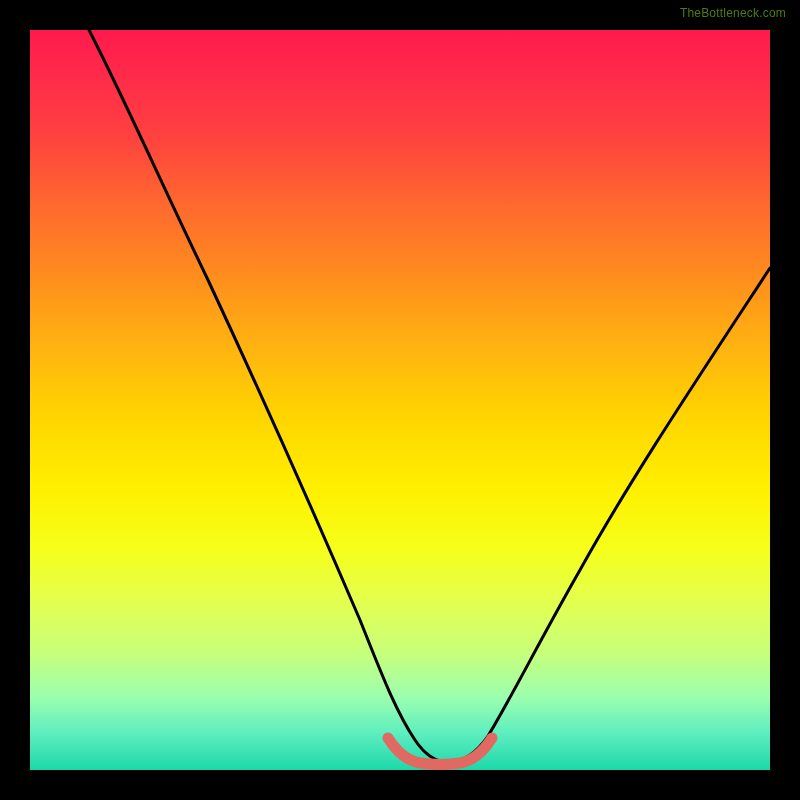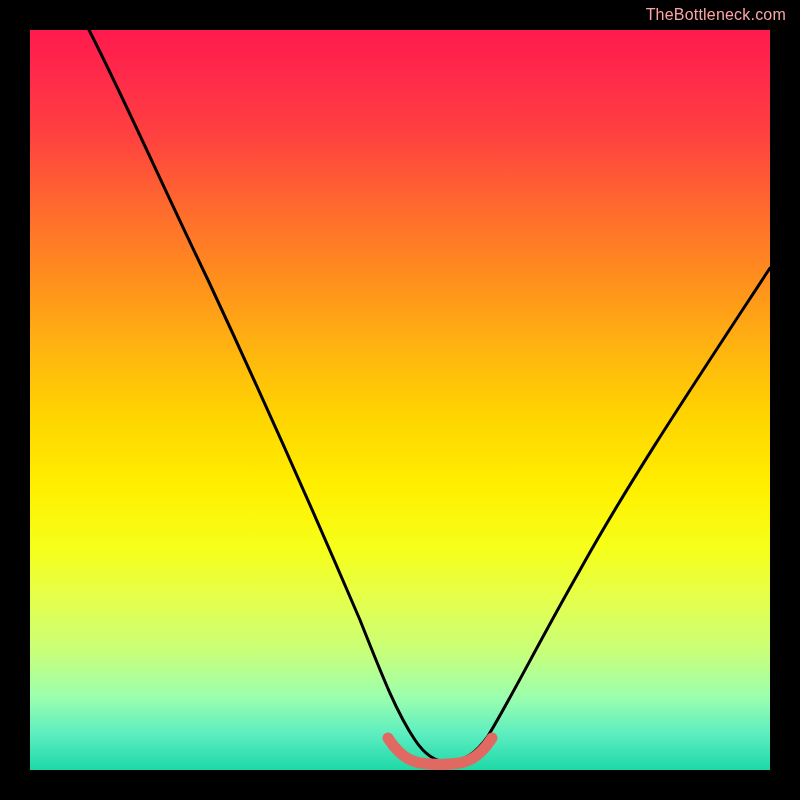--- a/index.html
+++ b/index.html
@@ -38,22 +38,22 @@
       #c8ff7a 84%,
       #9dffad 90%,
       #5eeec0 95%,
       #1dd8a8 100%
     );
   }
   .watermark {
     position: absolute;
     top: 6px;
     right: 14px;
-    color: #fca5a5;
-    font-size: 16px;
+    color: #4d7c0f;
+    font-size: 12px;
     font-weight: 500;
     letter-spacing: 0.2px;
     user-select: none;
   }
   svg.curve {
     position: absolute;
     left: 0;
     top: 0;
     width: 740px;
     height: 740px;

